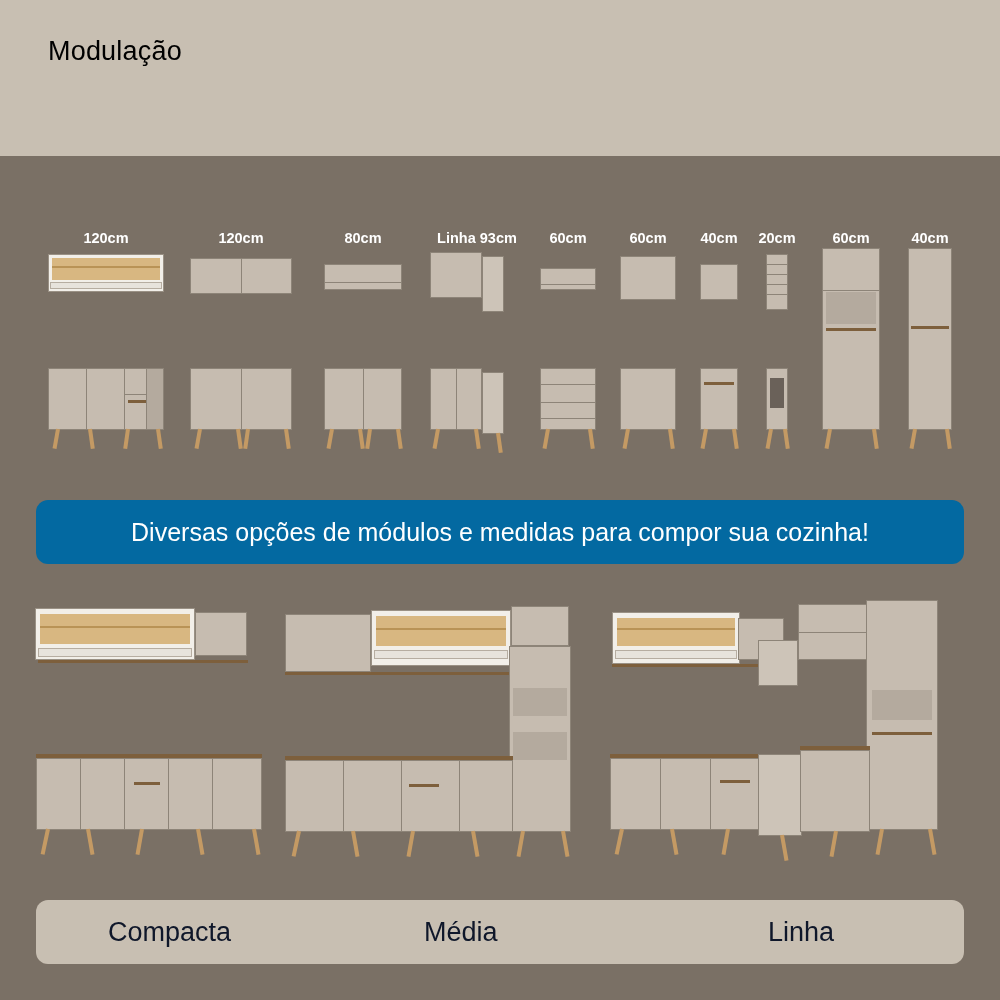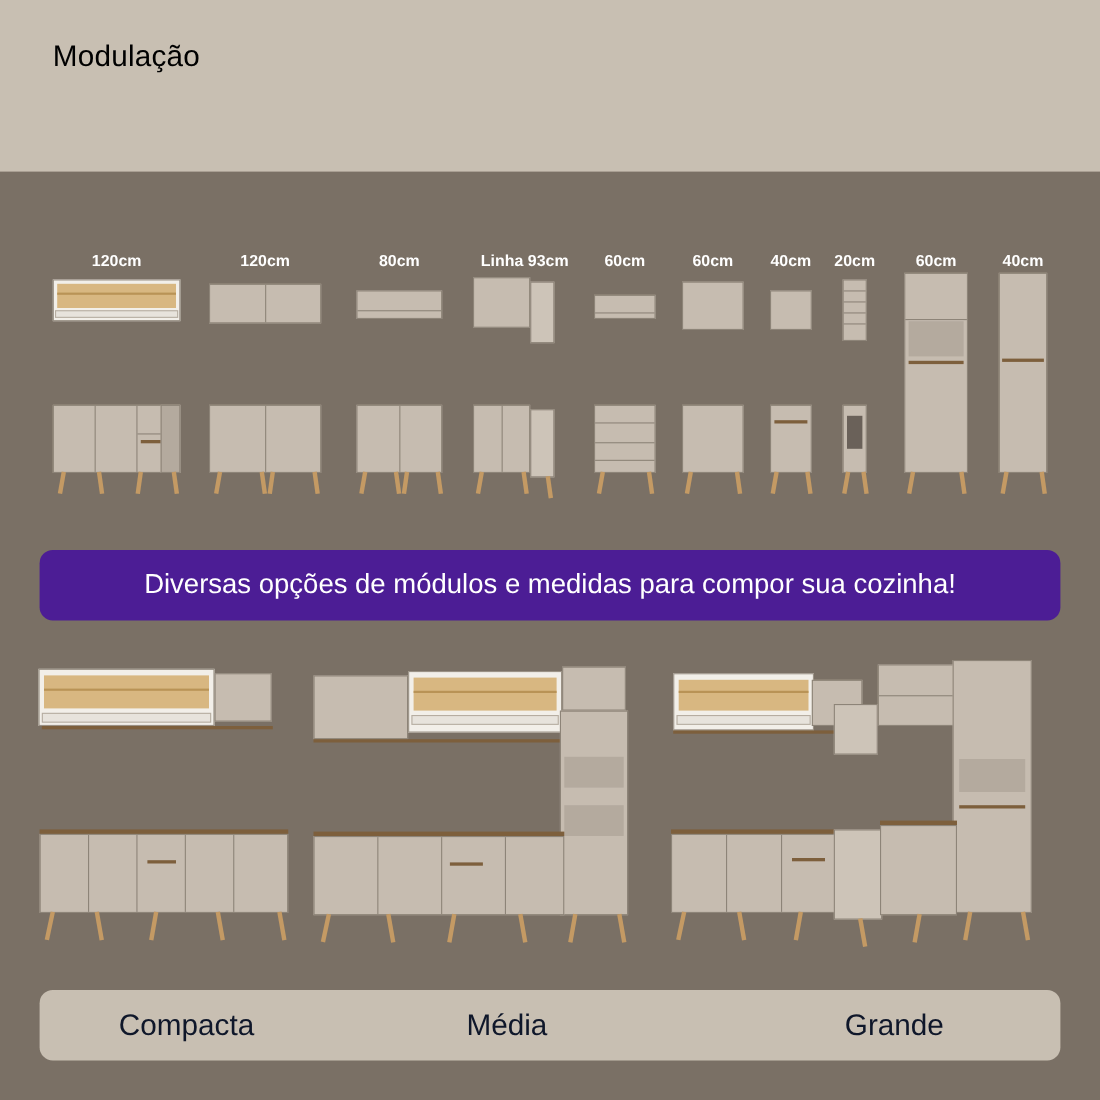--- a/index.html
+++ b/index.html
@@ -38,21 +38,21 @@
   .wood{background:#d8b781;}
   .dark{background:#6a6159;}
   .shadow{background:#b4aa9e;}
   .leg{position:absolute;width:4px;background:#c49a64;transform-origin:top center;}
   .hline{position:absolute;height:1px;background:#8d8478;}
   .vline{position:absolute;width:1px;background:#8d8478;}
   .hbrown{position:absolute;height:3px;background:#7d5f3c;}
   
   .banner{
     position:absolute;left:36px;top:500px;width:928px;height:64px;
-    background:#4c1d95;border-radius:12px;
+    background:#0369a1;border-radius:12px;
   }
   .banner span{
     position:absolute;left:0;right:0;top:50%;transform:translateY(-50%);
     text-align:center;font-size:25px;color:#ffffff;
   }
   
   .comp{position:absolute;}
   
   .footer{
     position:absolute;left:36px;top:900px;width:928px;height:64px;
@@ -276,14 +276,14 @@
   <div class="leg" style="left:118px;top:239px;height:26px;transform:rotate(10deg);"></div>
   <div class="leg" style="left:172px;top:245px;height:26px;transform:rotate(-10deg);"></div>
   <div class="leg" style="left:226px;top:241px;height:26px;transform:rotate(10deg);"></div>
   <div class="leg" style="left:272px;top:239px;height:26px;transform:rotate(10deg);"></div>
   <div class="leg" style="left:320px;top:239px;height:26px;transform:rotate(-10deg);"></div>
 </div>
 
 <div class="footer">
   <div class="fl f1">Compacta</div>
   <div class="fl f2">Média</div>
-  <div class="fl f3">Grande</div>
+  <div class="fl f3">Linha</div>
 </div>
 
 </body></html>

